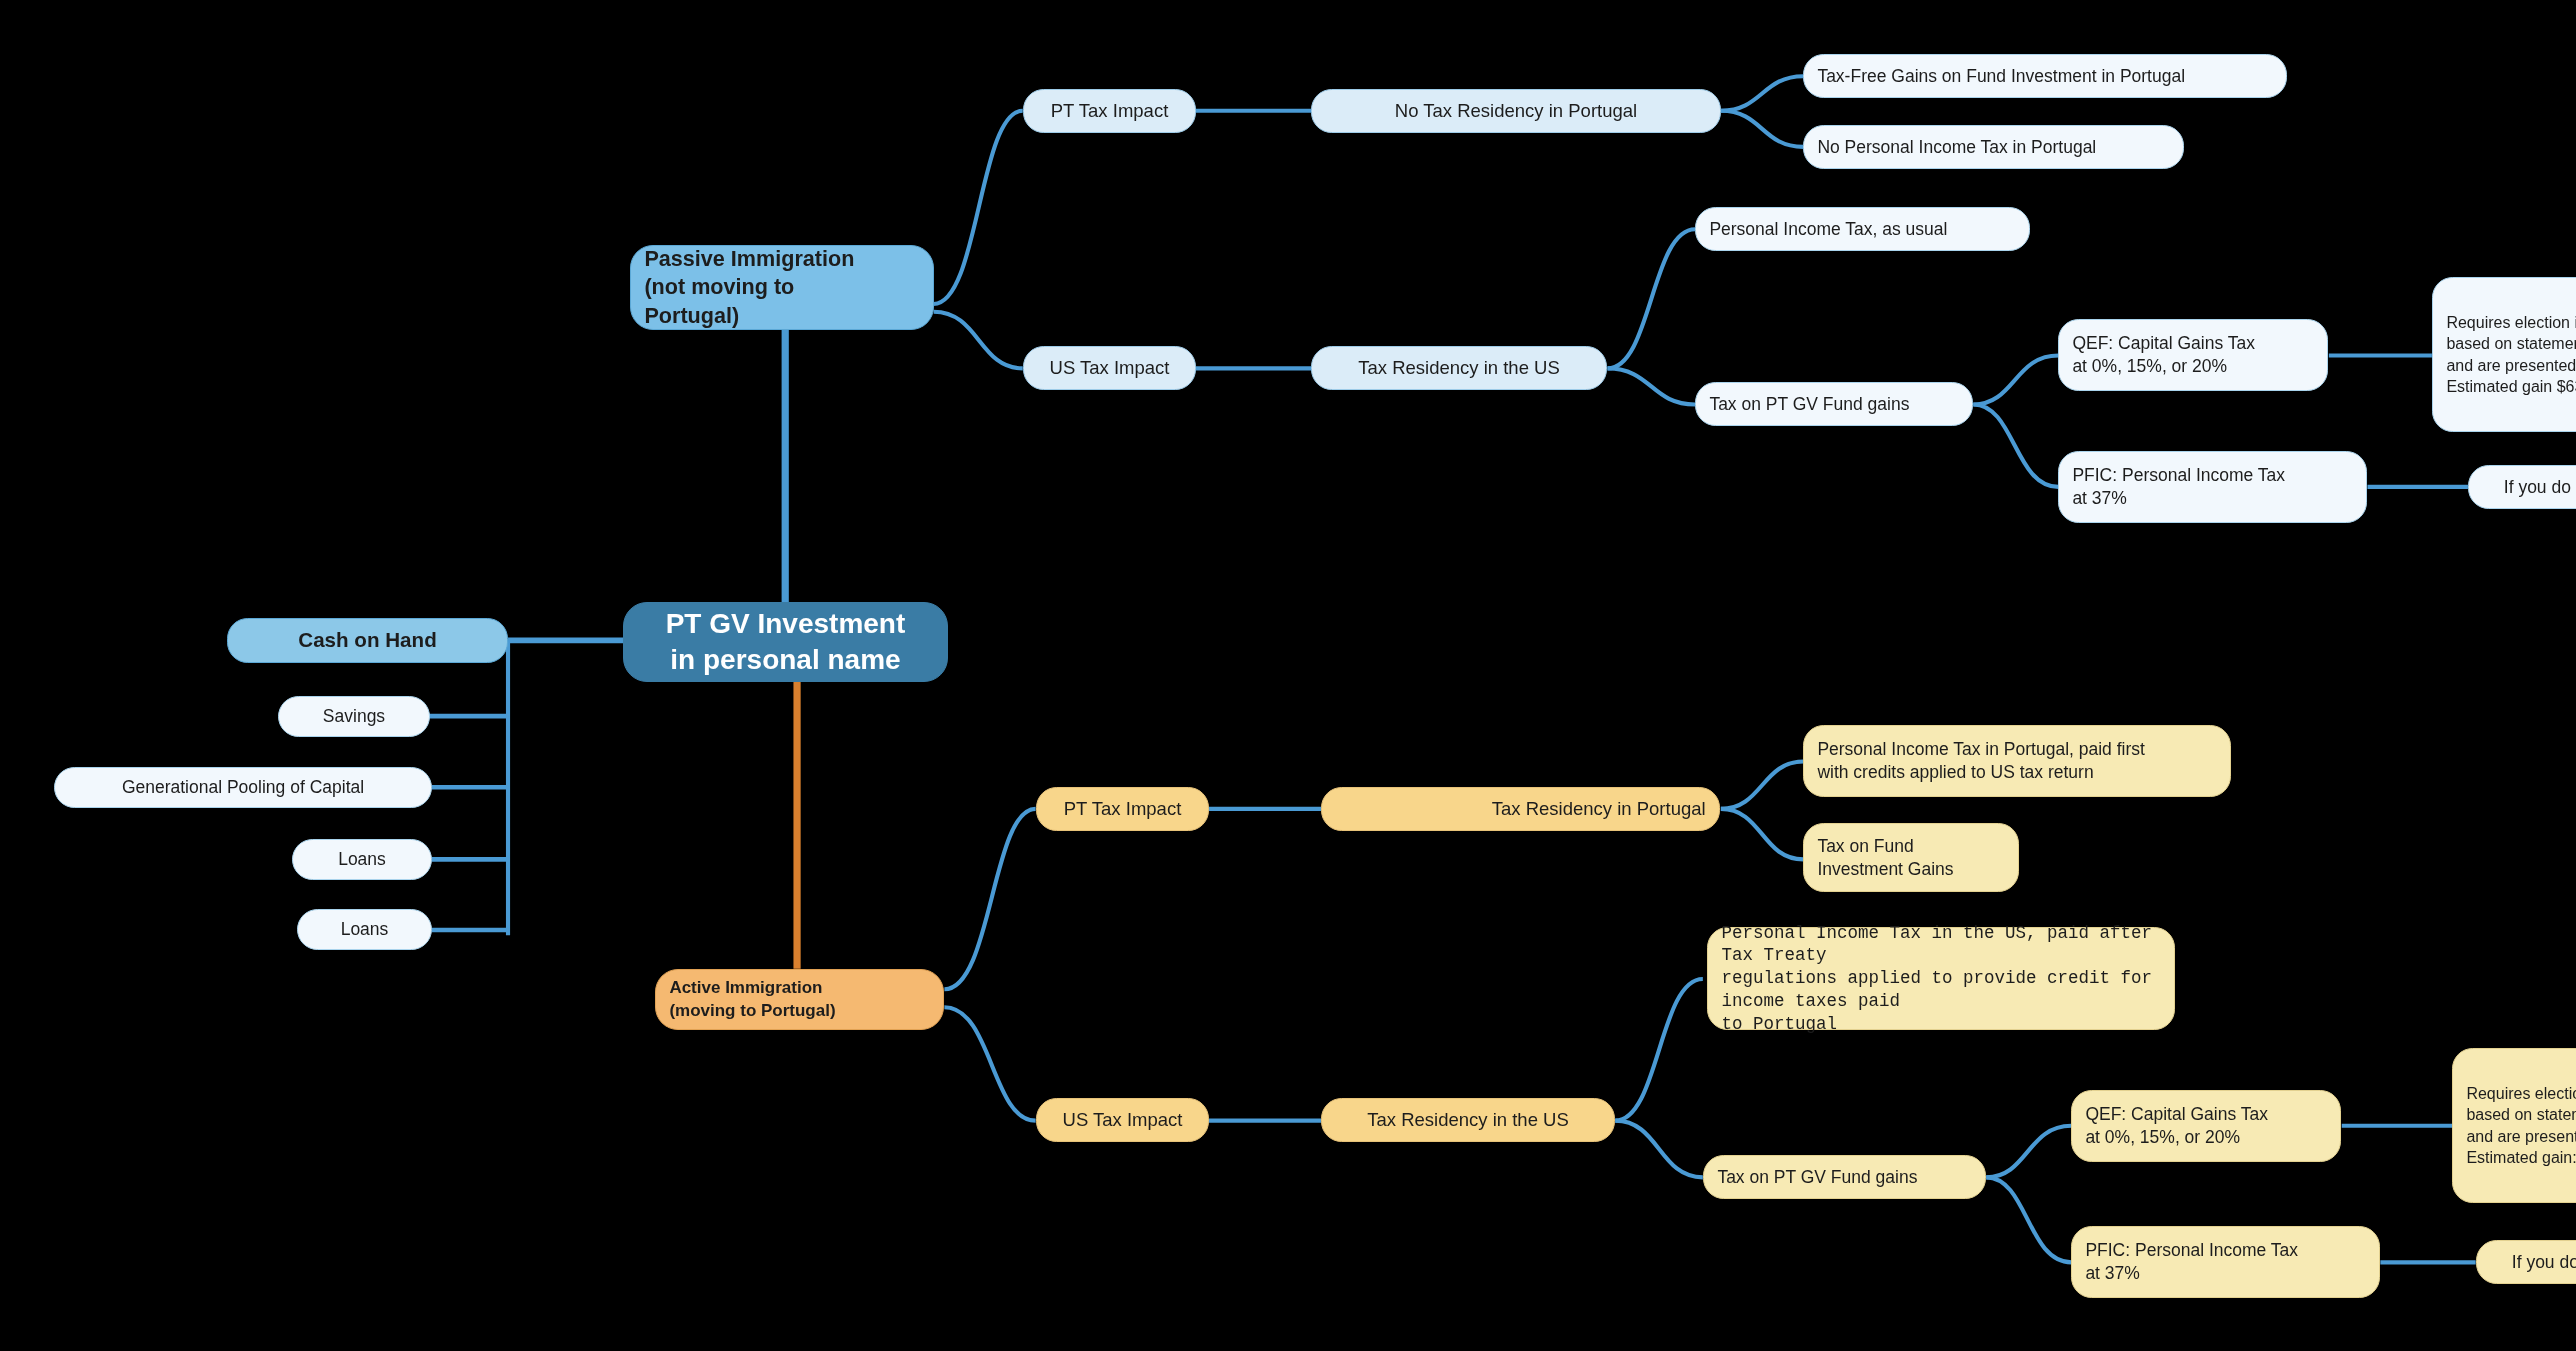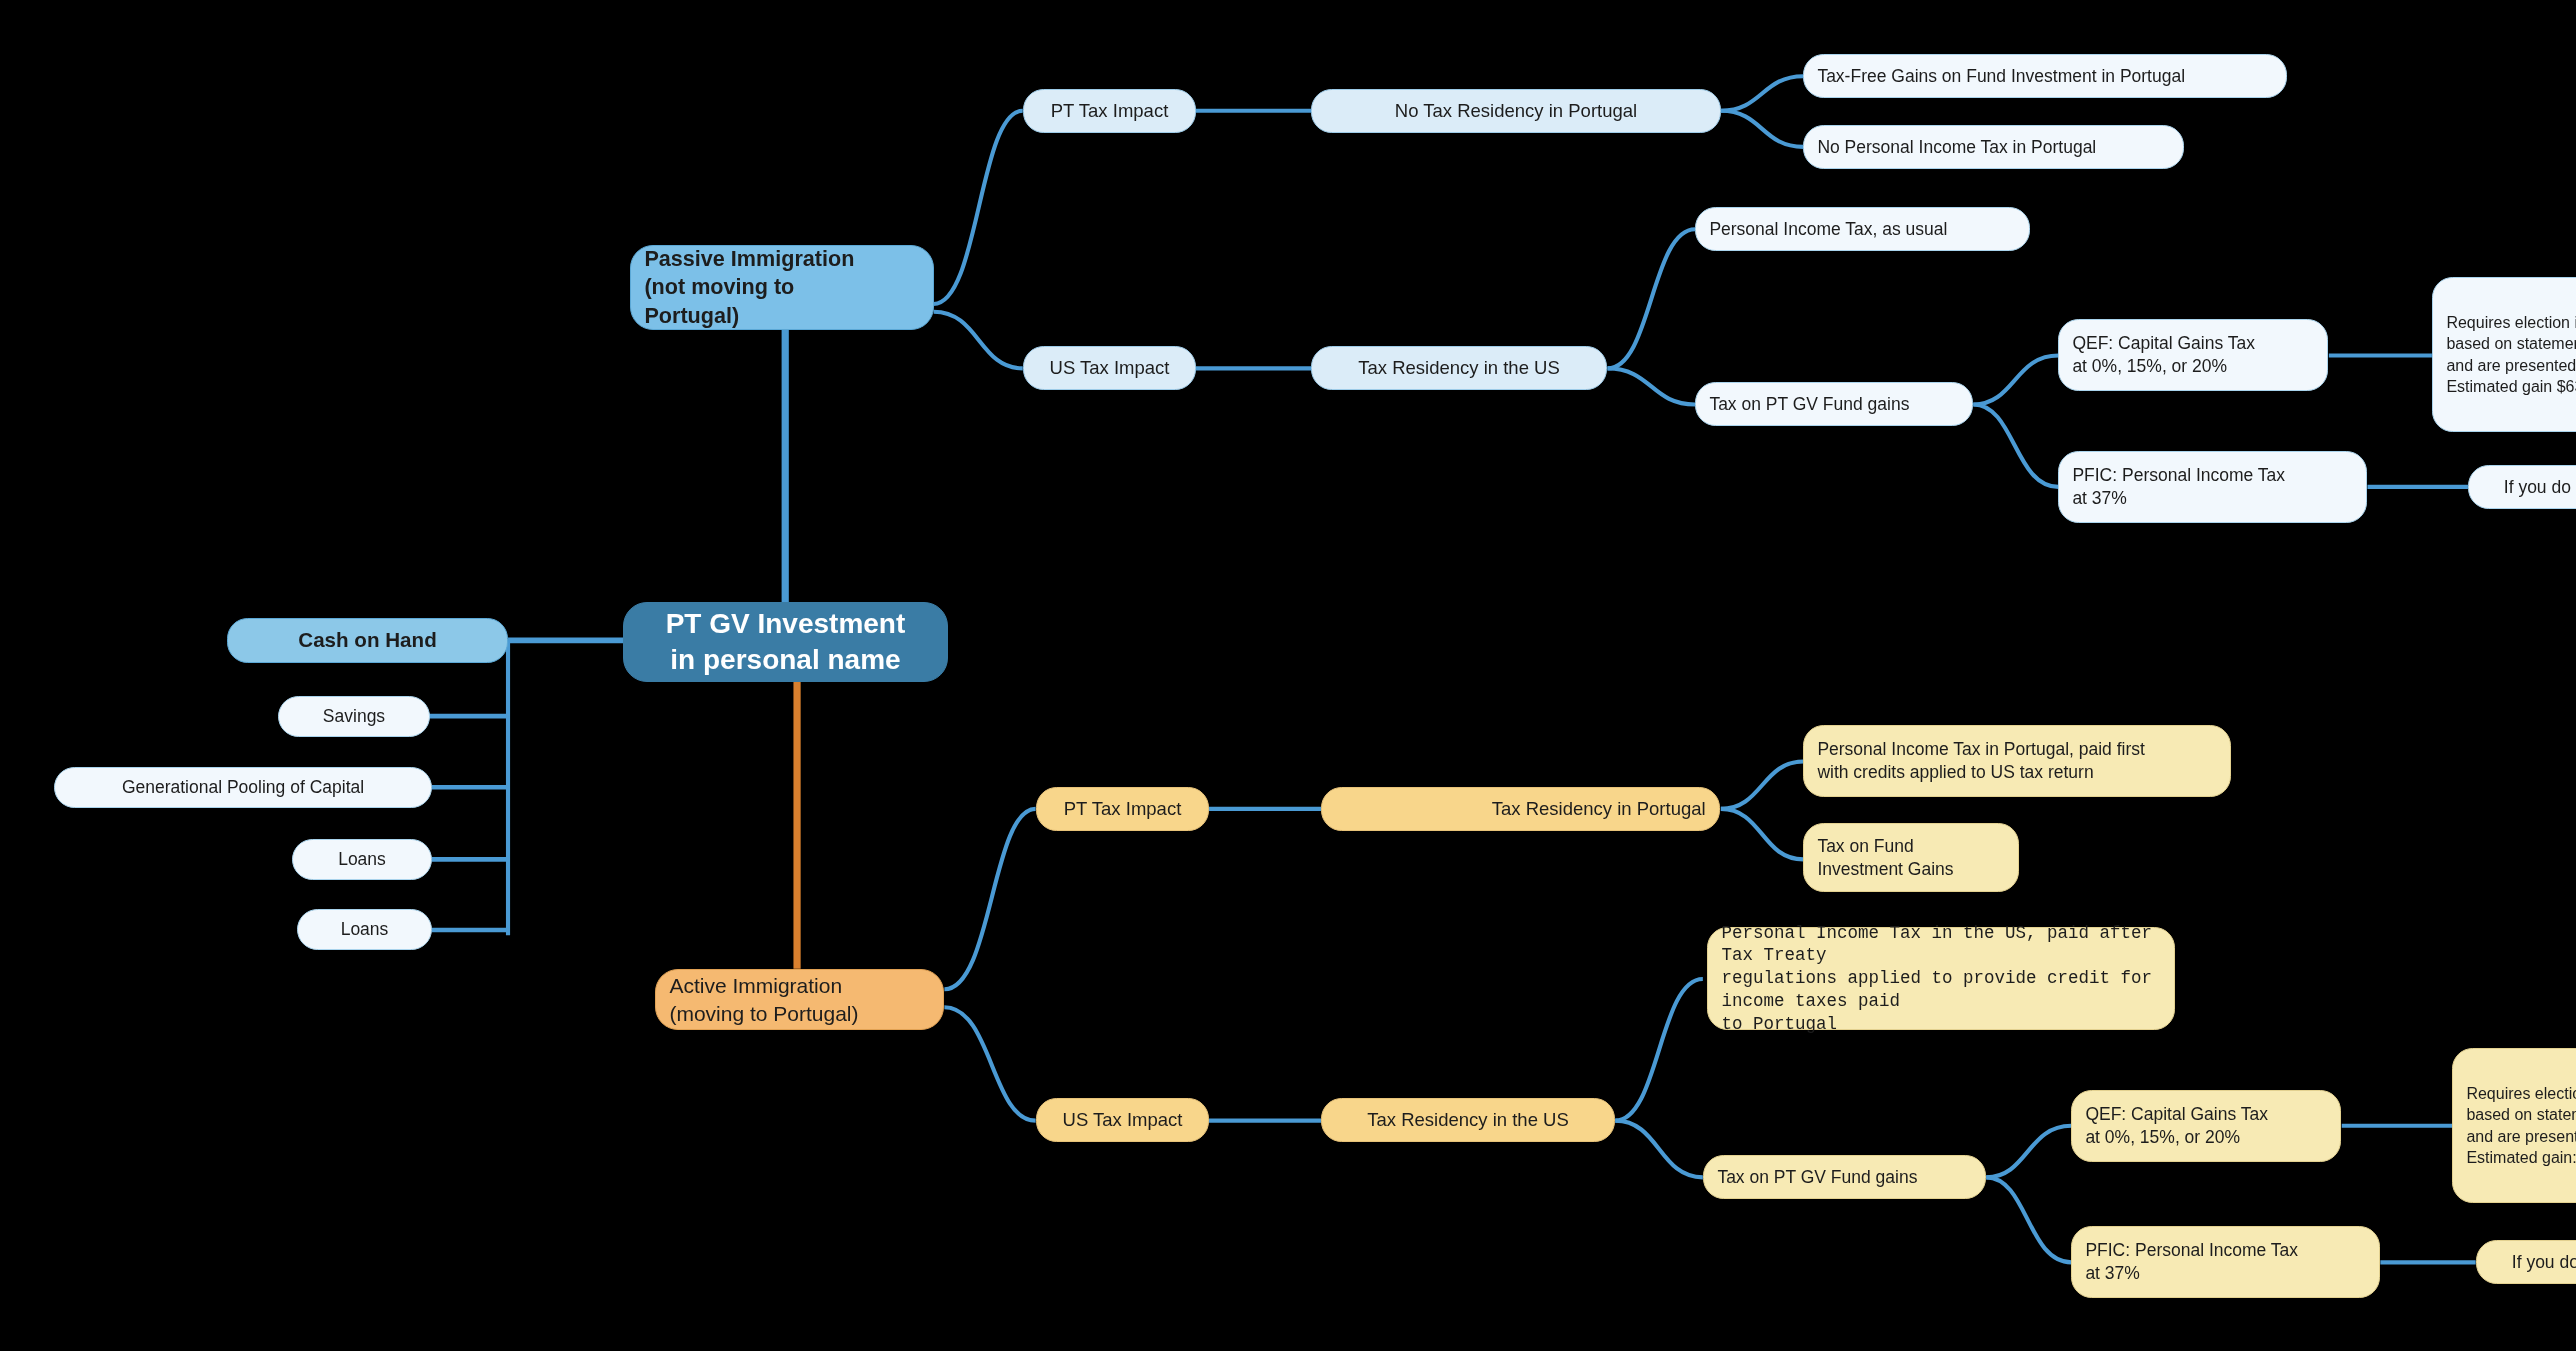--- a/index.html
+++ b/index.html
@@ -23,21 +23,21 @@
     background:#3a7ca5;border:1px solid #3a7ca5;color:#ffffff;
     font-weight:bold;font-size:28px;border-radius:24px;
     justify-content:center;text-align:center;
   }
   .n-branch-blue{
     background:#7cc0e8;border:1px solid #5ba8d6;
     font-weight:bold;font-size:21.6px;border-radius:23px;
   }
   .n-branch-orange{
     background:#f5b971;border:1px solid #e2a254;
-    font-weight:normal;font-size:21px;border-radius:23px;
+    font-weight:bold;font-size:17px;border-radius:23px;
   }
   .n-cash{
     background:#8cc8e8;border:1px solid #5ba8d6;
     font-weight:bold;font-size:20.6px;border-radius:20.6px;
     justify-content:center;text-align:center;
   }
   .n-blue-mid{
     background:#dbecf8;border:1px solid #9dcbe8;
     font-size:18.5px;border-radius:20.6px;
     justify-content:center;text-align:center;

